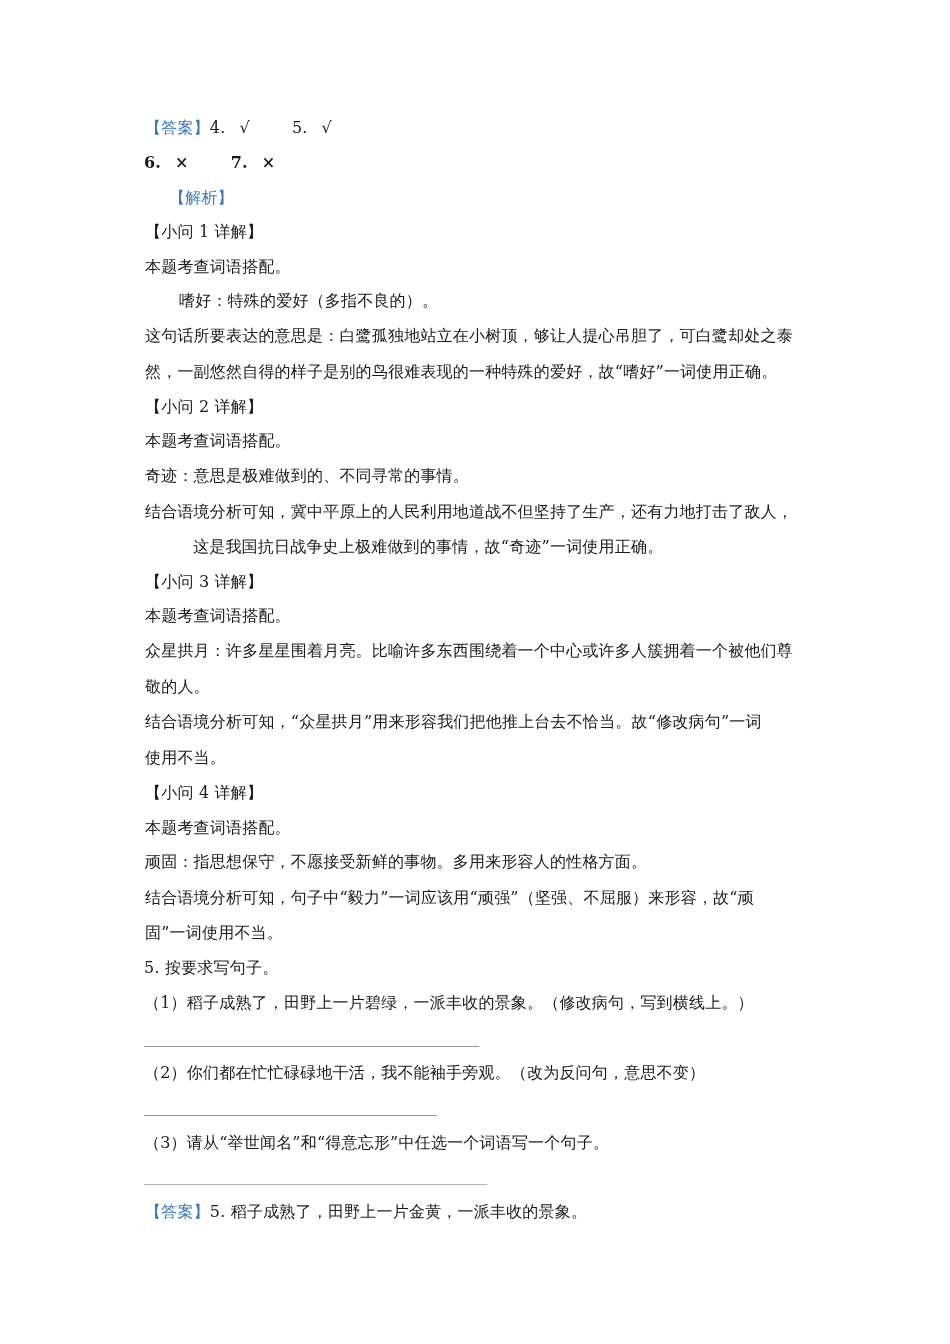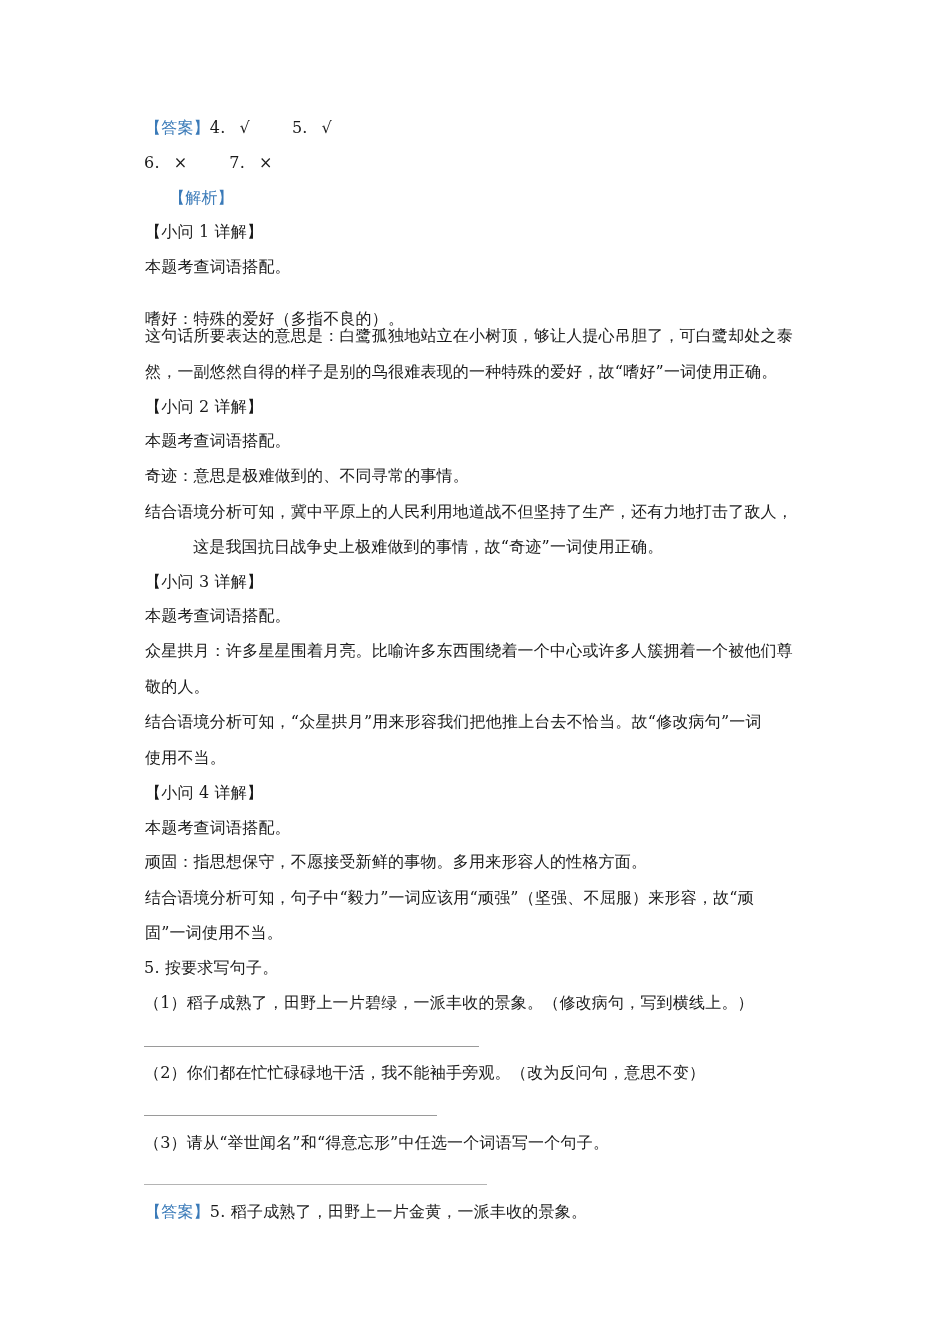--- a/index.html
+++ b/index.html
@@ -12,29 +12,29 @@
   .rule { position: absolute; left: 144px; height: 1px; background: #9a9a9a; }
 </style>
 </head>
 <body>
 
 <div class="page">
 
   <div class="line" style="top:117px;">
     <span class="blue">【答案】</span><span>4.</span><span class="gap" style="width:14px"></span><span>√</span><span class="gap" style="width:42px"></span><span>5.</span><span class="gap" style="width:14px"></span><span>√</span>
   </div>
-  <div class="line" style="top:152px; left:144px;">
+  <div class="line" style="top:152px; left:144px;font-weight:bold;">
     <span>6.</span><span class="gap" style="width:14px"></span><span>×</span><span class="gap" style="width:42px"></span><span>7.</span><span class="gap" style="width:14px"></span><span>×</span>
   </div>
 
   <div class="line blue" style="top:187px;margin-left:24px;">【解析】</div>
 
   <div class="line" style="top:221px;">【小问 1 详解】</div>
   <div class="line" style="top:256px;">本题考查词语搭配。</div>
-  <div class="line" style="top:308px;">嗜好：特殊的爱好（多指不良的）。</div>
+  <div class="line" style="top:290px;margin-left:34px;">嗜好：特殊的爱好（多指不良的）。</div>
   <div class="line" style="top:361px;">然，一副悠然自得的样子是别的鸟很难表现的一种特殊的爱好，故“嗜好”一词使用正确。</div>
   <div class="line" style="top:325px;">这句话所要表达的意思是：白鹭孤独地站立在小树顶，够让人提心吊胆了，可白鹭却处之泰</div>
 
   <div class="line" style="top:396px;">【小问 2 详解】</div>
   <div class="line" style="top:430px;">本题考查词语搭配。</div>
   <div class="line" style="top:465px;">奇迹：意思是极难做到的、不同寻常的事情。</div>
   <div class="line" style="top:501px;">结合语境分析可知，冀中平原上的人民利用地道战不但坚持了生产，还有力地打击了敌人，</div>
   <div class="line" style="top:536px;margin-left:48px;">这是我国抗日战争史上极难做到的事情，故“奇迹”一词使用正确。</div>
 
   <div class="line" style="top:571px;">【小问 3 详解】</div>

